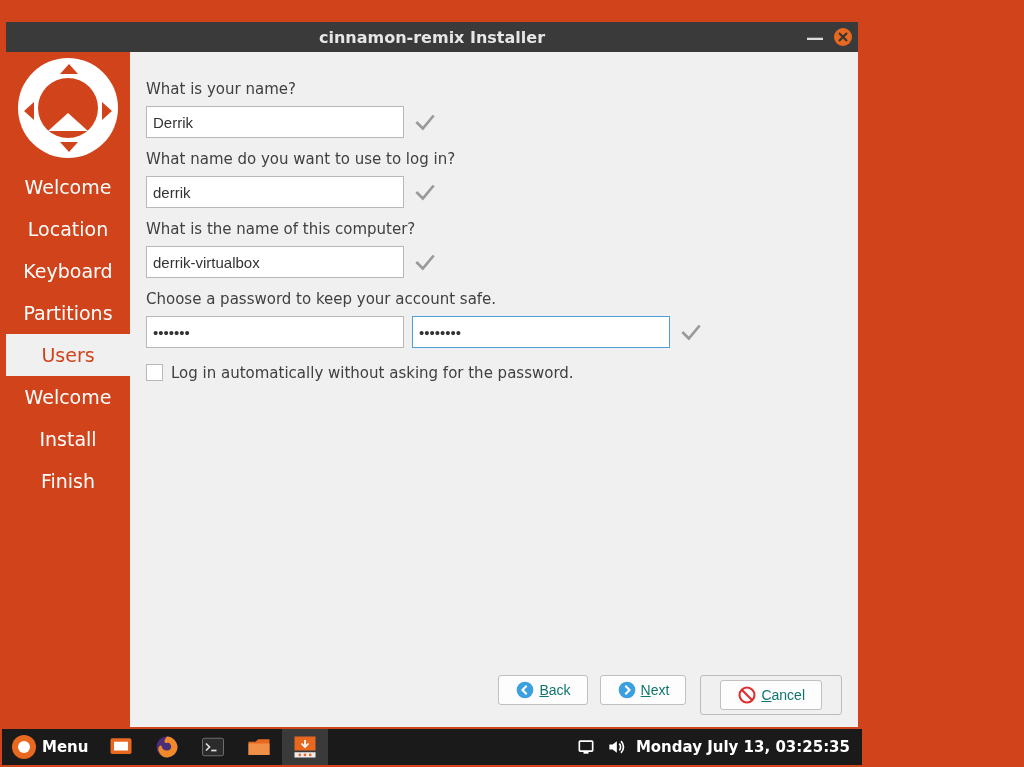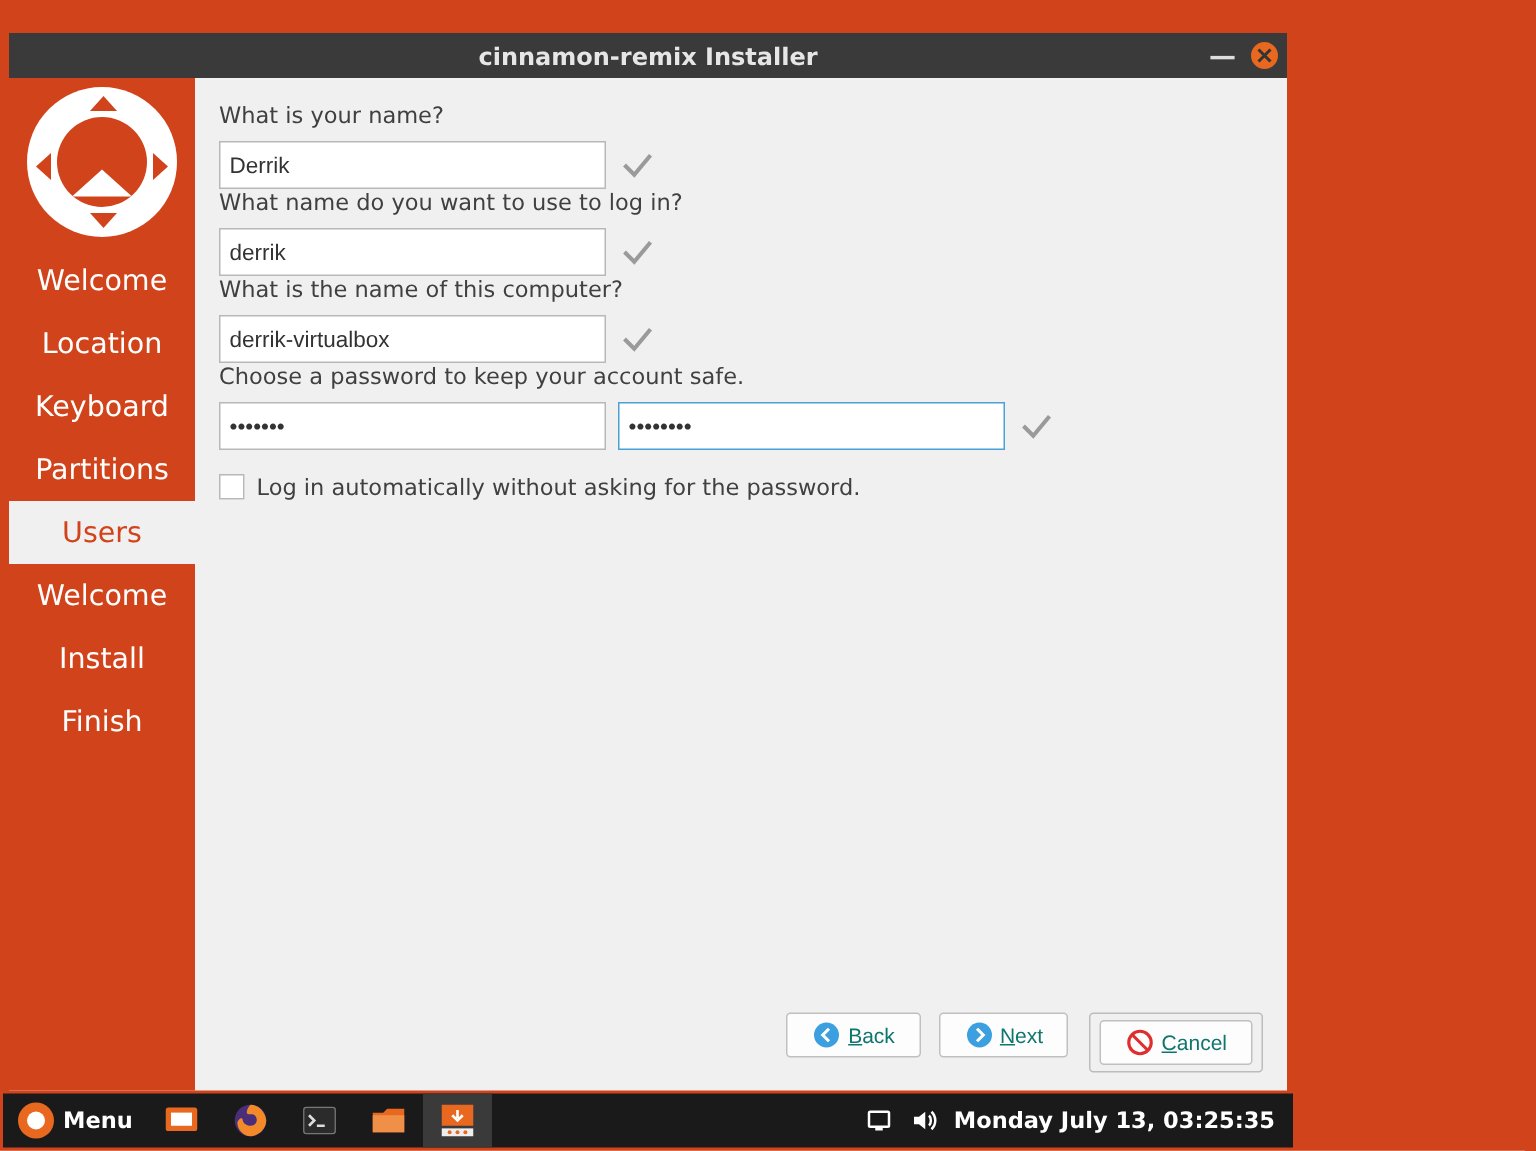--- a/index.html
+++ b/index.html
@@ -119,20 +119,21 @@
     padding: 16px 16px 12px 16px;
     display: flex;
     flex-direction: column;
     color: #3a3a3a;
   }
   .form { flex: 1; }
   .field-label {
     font-size: 15px;
     color: #404040;
     margin-bottom: 8px;
+    margin-top: 12px;
   }
   .field-row {
     display: flex;
     align-items: center;
     gap: 8px;
   }
   .text-input {
     width: 258px;
     height: 32px;
     border: 1px solid #b8b8b8;
@@ -181,21 +182,21 @@
     color: #0f766e;
     display: inline-flex;
     align-items: center;
     gap: 4px;
     cursor: pointer;
     border-radius: 3px;
   }
   .btn .ul { text-decoration: underline; }
   .cancel-wrap {
     border: 1px solid #bcbcbc;
-    padding: 4px 6px;
+    padding: 4px 19px;
     border-radius: 3px;
     display: inline-flex;
   }
   .footer-left { display:flex; gap: 12px; }
   .taskbar {
     position: absolute;
     left: 2px; right: 2px; bottom: 2px;
     height: 36px;
     background: #1a1a1a;
     display: flex;

